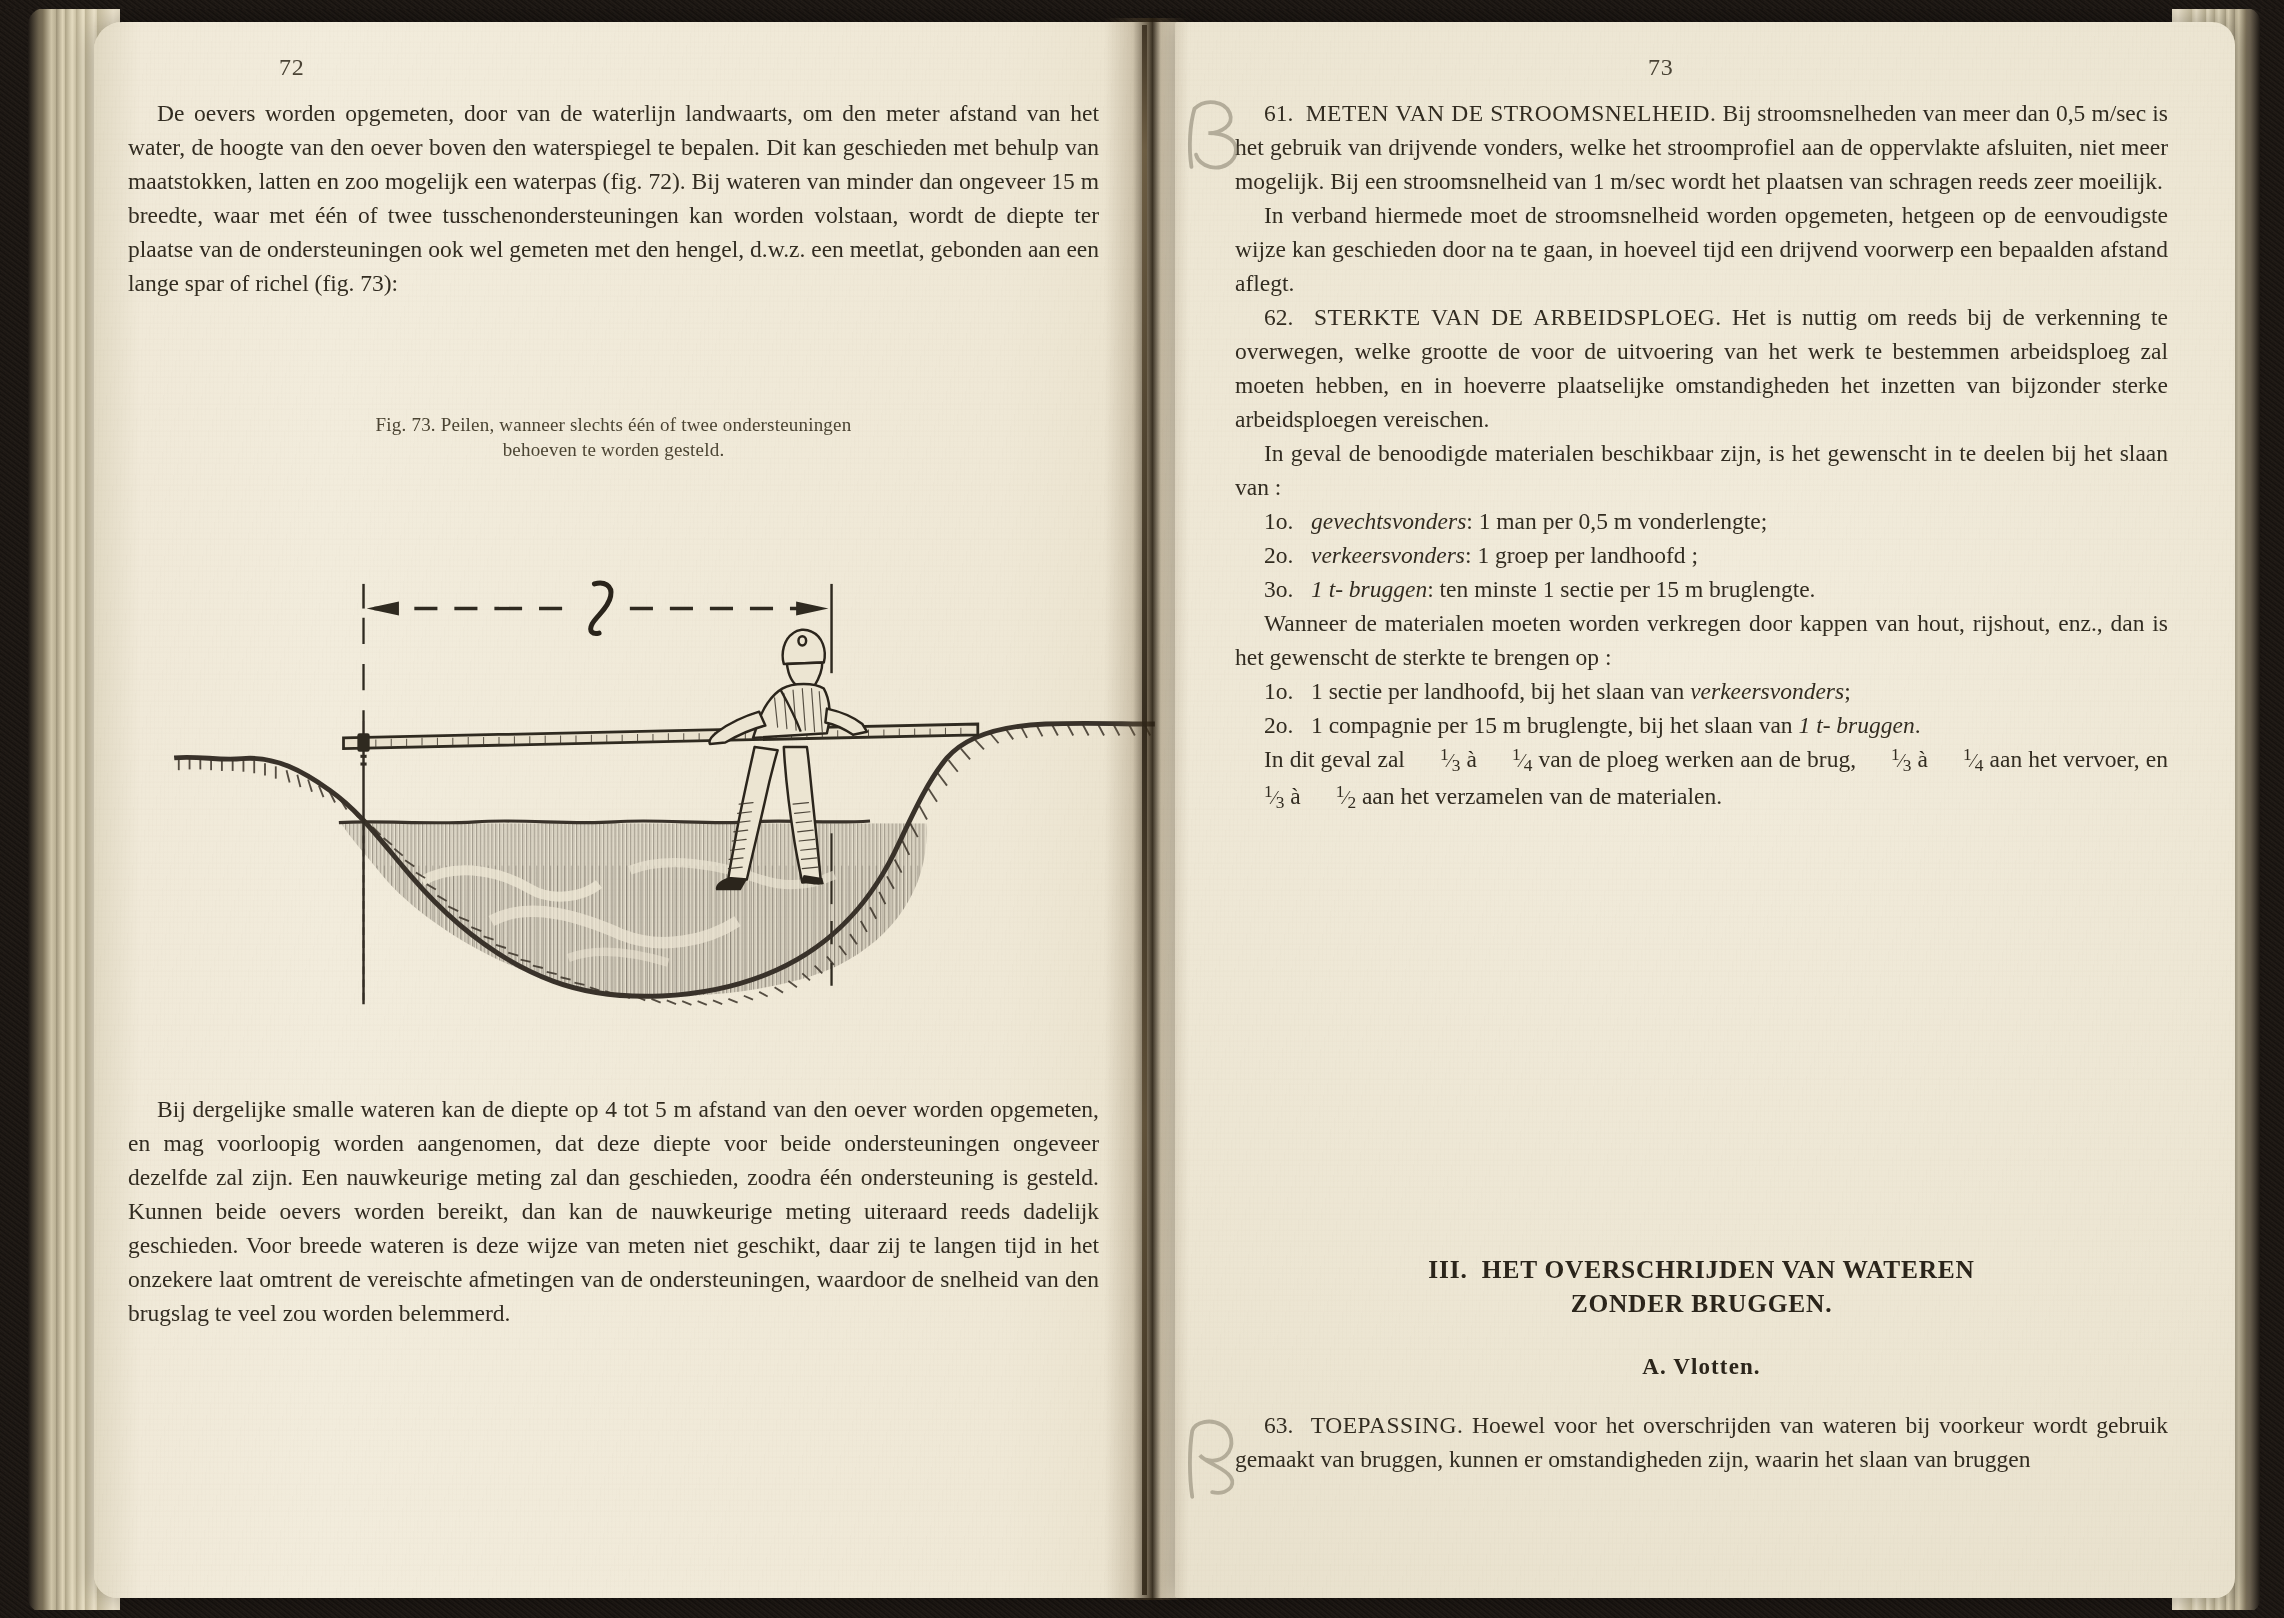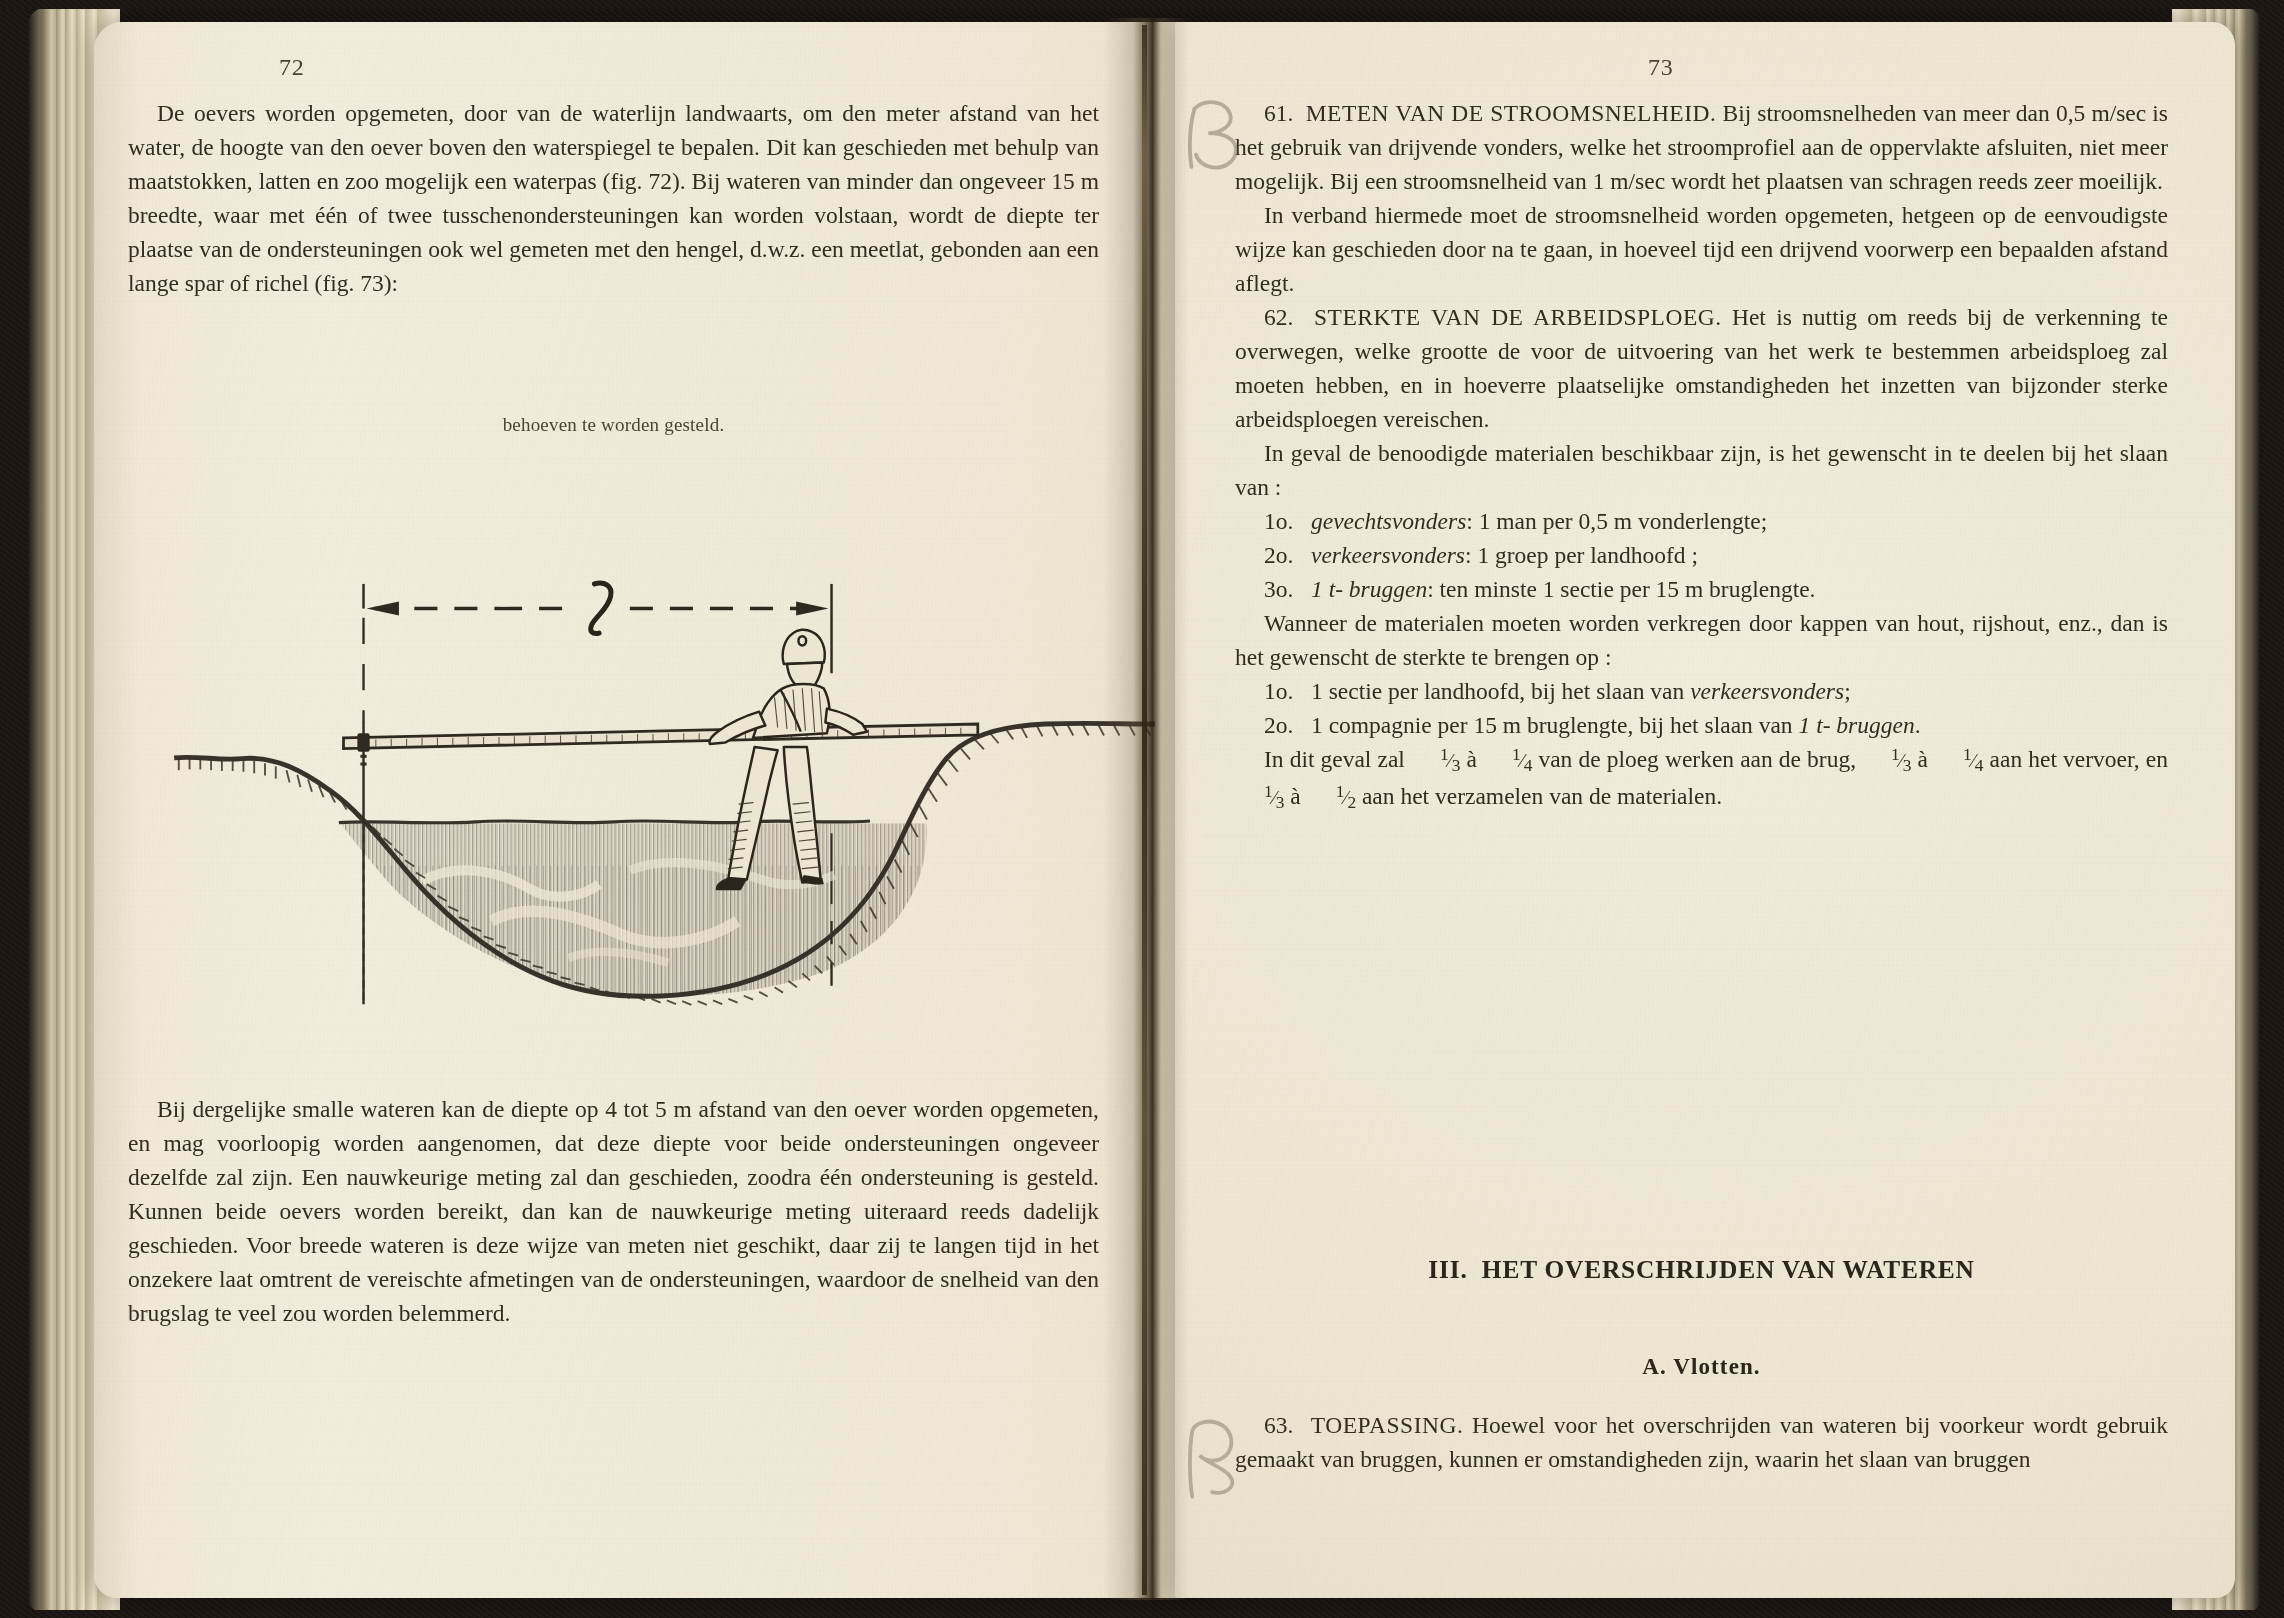--- a/index.html
+++ b/index.html
@@ -135,20 +135,21 @@
     <div id="page-left" class="page">
       <div class="grain"></div>
 
       <div class="folio" style="left:185px;top:32px;">72</div>
 
       <div class="col" id="left-top" style="left:34px;top:74px;width:971px;">
         <p class="ind">De oevers worden opgemeten, door van de waterlijn landwaarts, om den meter afstand van het water, de hoogte van den oever boven den waterspiegel te bepalen. Dit kan geschieden met behulp van maatstokken, latten en zoo mogelijk een waterpas (fig. 72). Bij wateren van minder dan ongeveer 15 m breedte, waar met één of twee tusschenondersteuningen kan worden volstaan, wordt de diepte ter plaatse van de ondersteuningen ook wel gemeten met den hengel, d.w.z. een meetlat, gebonden aan een lange spar of richel (fig. 73):</p>
       </div>
 
       <div class="caption" style="left:46px;top:390px;width:947px;">
+        <div>Fig. 73.   Peilen, wanneer slechts één of twee ondersteuningen</div>
         <div>behoeven te worden gesteld.</div>
       </div>
 
       <div id="figure">
         <svg width="993" height="516" viewBox="0 0 1290 670" xmlns="http://www.w3.org/2000/svg">
           <defs>
 
             <pattern id="waterhatch" width="5" height="10" patternUnits="userSpaceOnUse">
               <line x1="1" y1="0" x2="1" y2="10" stroke="#3a3328" stroke-width="1.25" opacity=".62"></line>
               <line x1="3.4" y1="0" x2="3.4" y2="10" stroke="#4a4234" stroke-width=".7" opacity=".40"></line>
@@ -435,20 +436,21 @@
 
         <p class="ind"><span>1o.</span>&nbsp;&nbsp; <span>1 sectie per landhoofd, bij het slaan van </span><i>verkeersvonders</i><span>;</span></p>
 
         <p class="ind"><span>2o.</span>&nbsp;&nbsp; <span>1 compagnie per 15 m bruglengte, bij het slaan van </span><i>1 t- bruggen</i><span>.</span></p>
 
         <p class="ind" id="frac-para">In dit geval zal <span class="frac"><span class="n">1</span><span class="s">⁄</span><span class="d">3</span></span> à <span class="frac"><span class="n">1</span><span class="s">⁄</span><span class="d">4</span></span> van de ploeg werken aan de brug, <span class="frac"><span class="n">1</span><span class="s">⁄</span><span class="d">3</span></span> à <span class="frac"><span class="n">1</span><span class="s">⁄</span><span class="d">4</span></span> aan het vervoer, en <span class="frac"><span class="n">1</span><span class="s">⁄</span><span class="d">3</span></span> à <span class="frac"><span class="n">1</span><span class="s">⁄</span><span class="d">2</span></span> aan het verzamelen van de materialen.</p>
       </div>
 
       <div class="heading" id="head-III" style="left:60px;top:1230px;width:933px;">
         <div><span>III.</span>&nbsp;&nbsp;<span>HET OVERSCHRIJDEN VAN WATEREN</span></div>
+        <div>ZONDER BRUGGEN.</div>
       </div>
 
       <div class="heading" id="head-A" style="left:60px;top:1332px;width:933px;">A.   Vlotten.</div>
 
       <div class="col" id="right-final" style="left:60px;top:1386px;width:933px;">
         <p class="ind"><span class="num">63.</span>&nbsp; <span class="smallcaps">TOEPASSING.</span> <span>Hoewel voor het overschrijden van wateren bij voorkeur wordt gebruik gemaakt van bruggen, kunnen er omstandigheden zijn, waarin het slaan van bruggen</span></p>
       </div>
 
       <svg class="pencil" style="left:-4.6px;top:71px;width:92px;height:85px;" viewBox="0 0 120 110">
         <path d="M 28,96 C 24,70 26,40 32,20 C 46,6 72,10 78,26 C 84,42 66,52 50,52

